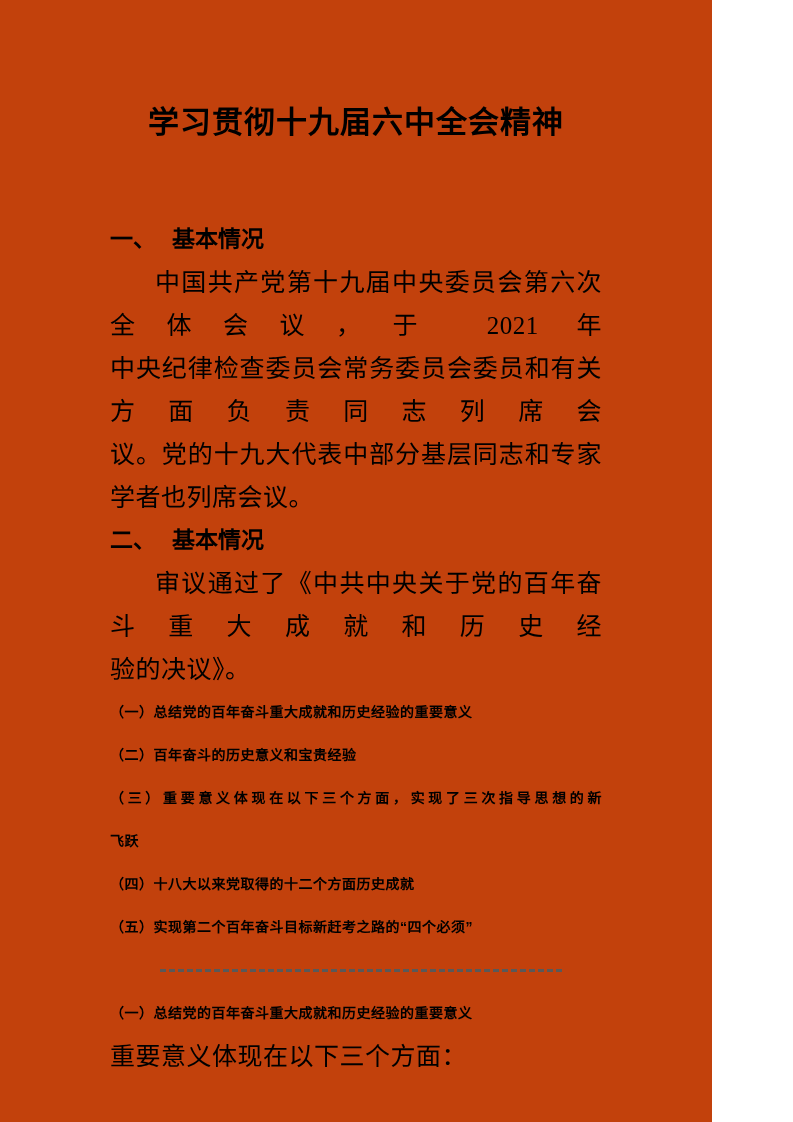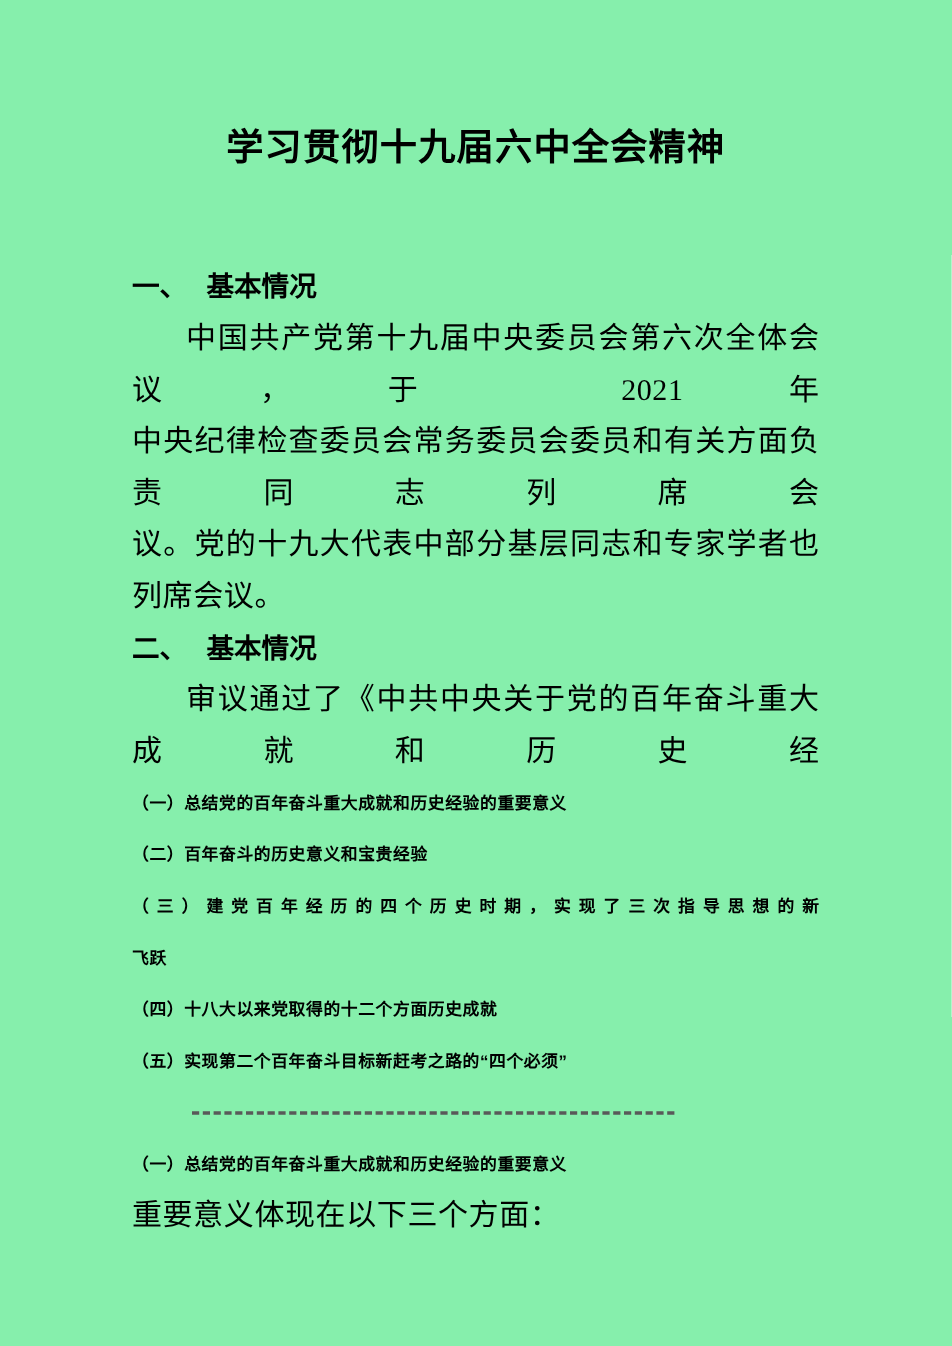--- a/index.html
+++ b/index.html
@@ -5,23 +5,23 @@
   * { margin: 0; padding: 0; box-sizing: border-box; }
   html, body { background: #ffffff; }
   body {
     width: 793px;
     height: 1122px;
     font-family: "Liberation Serif", "DejaVu Serif", serif;
     color: #000000;
     overflow: hidden;
   }
   .page {
-    width: 793px;
+    width: 712px;
     height: 1122px;
-    background: #86efac;
+    background: #c2410c;
     padding: 100px 110px 0 110px;
   }
   
   .doc-title {
     font-size: 31px;
     font-weight: 700;
     line-height: 46px;
     text-align: center;
     font-family: "Liberation Serif", "DejaVu Serif", serif;
     letter-spacing: 1px;
@@ -86,26 +86,27 @@
     <div class="line jf">中央纪律检查委员会常务委员会委员和有关方面负责同志列席会</div>
     <div class="line">议。党的十九大代表中部分基层同志和专家学者也列席会议。</div>
   </div>
 
   <div class="section-heading">
     <span class="num">二、</span><span>基本情况</span>
   </div>
 
   <div>
     <div class="line indent jf">审议通过了《中共中央关于党的百年奋斗重大成就和历史经</div>
+    <div class="line">验的决议》。</div>
   </div>
 
   <div>
     <div class="bold-line">（一）总结党的百年奋斗重大成就和历史经验的重要意义</div>
     <div class="bold-line">（二）百年奋斗的历史意义和宝贵经验</div>
-    <div class="bold-line jf">（三）建党百年经历的四个历史时期，实现了三次指导思想的新</div>
+    <div class="bold-line jf">（三）重要意义体现在以下三个方面，实现了三次指导思想的新</div>
     <div class="bold-line">飞跃</div>
     <div class="bold-line">（四）十八大以来党取得的十二个方面历史成就</div>
     <div class="bold-line">（五）实现第二个百年奋斗目标新赶考之路的“四个必须”</div>
   </div>
 
   <div class="divider-row">
     <div class="dashed-divider"></div>
   </div>
 
   <div class="bold-line">（一）总结党的百年奋斗重大成就和历史经验的重要意义</div>

